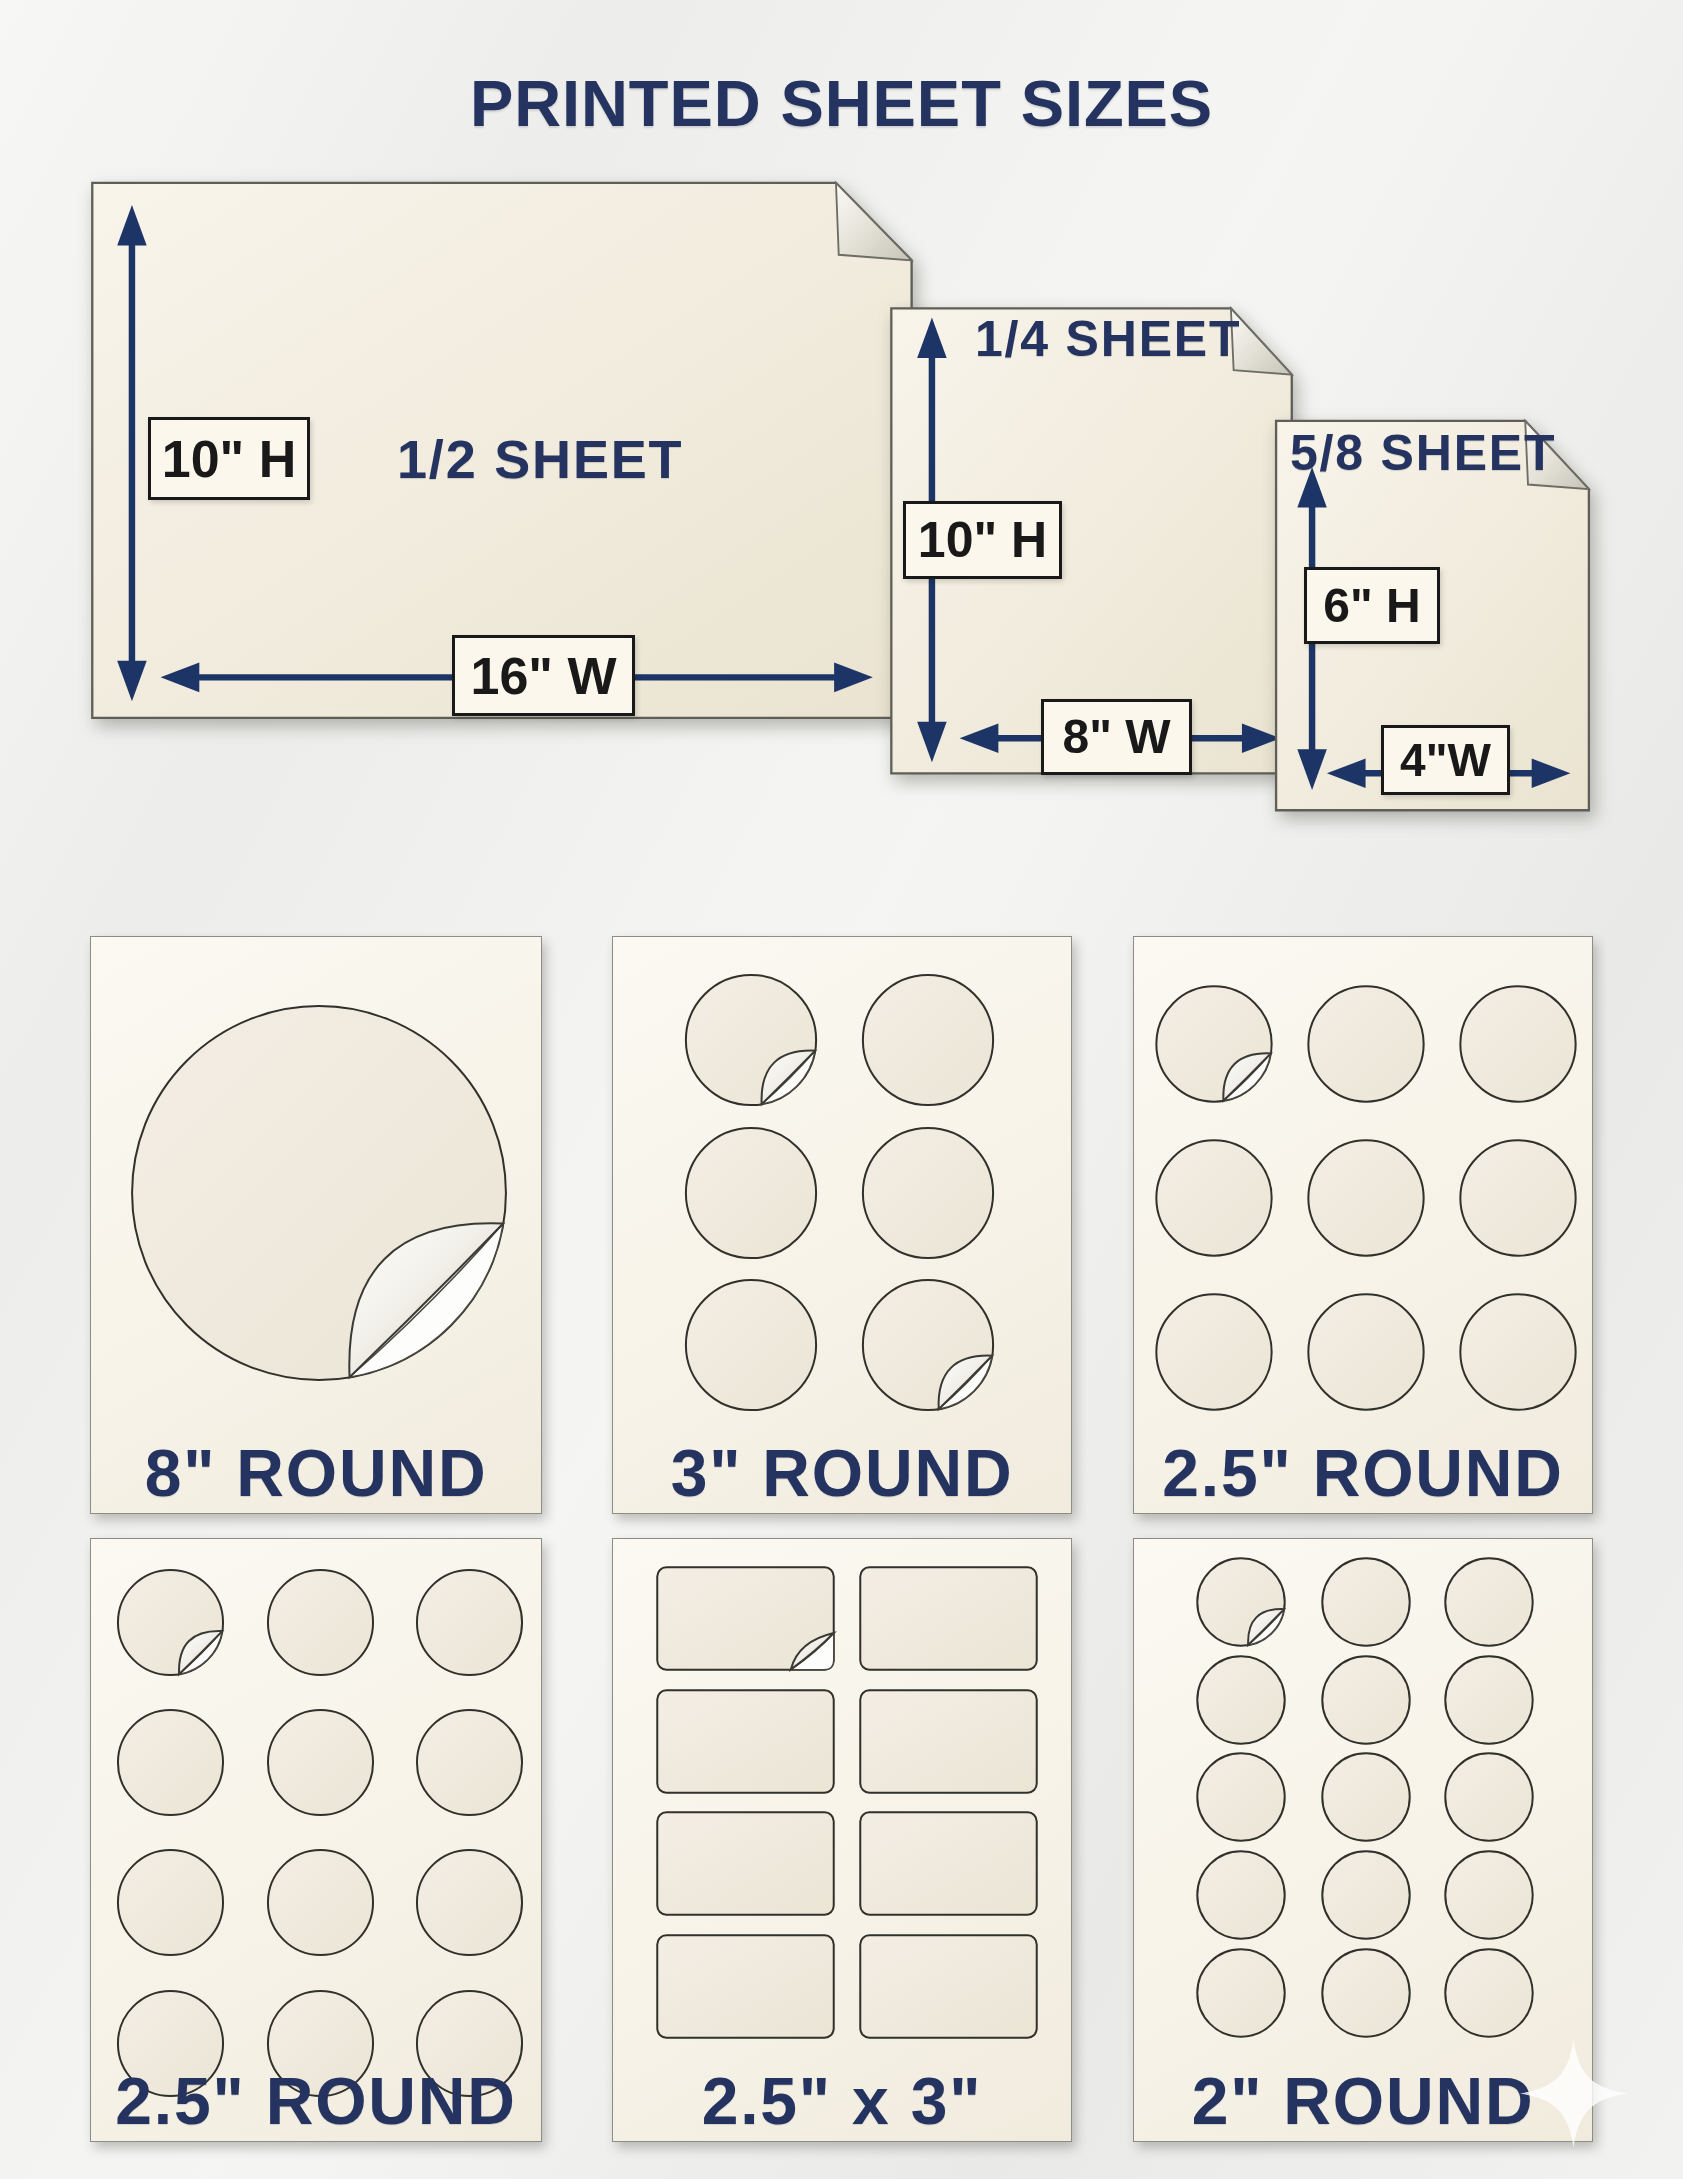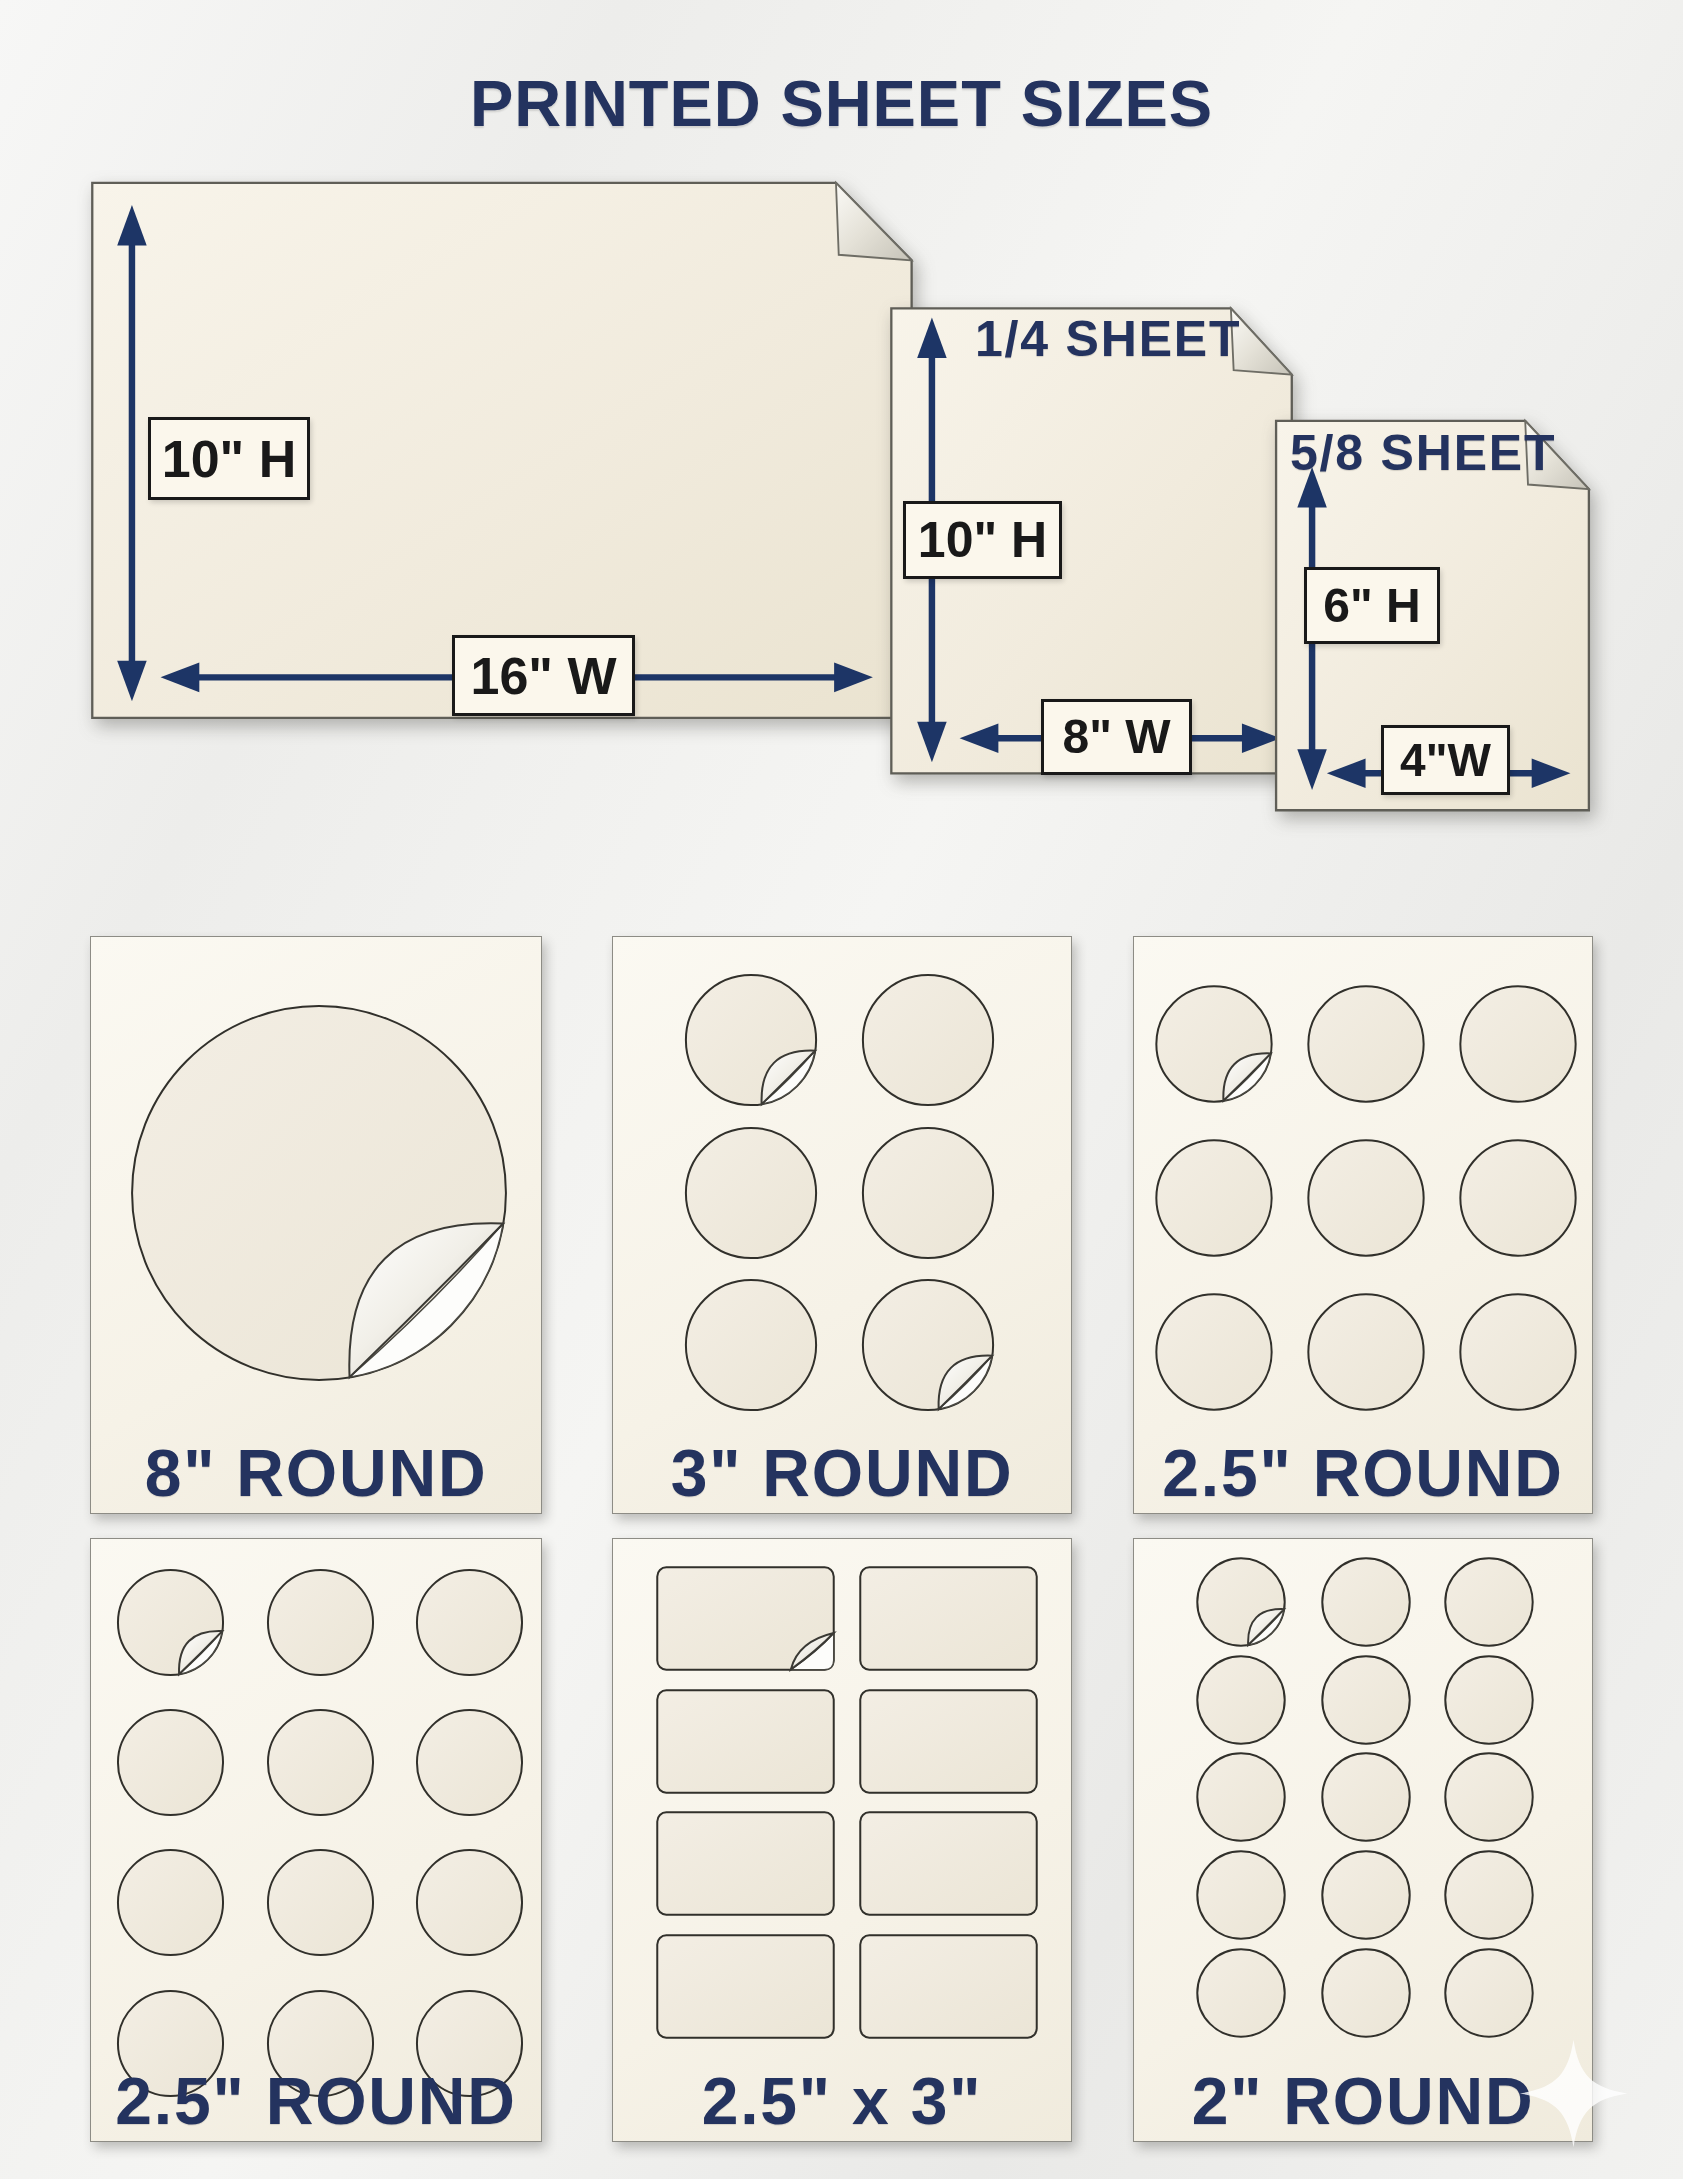--- a/index.html
+++ b/index.html
@@ -132,20 +132,21 @@
       <polygon points="1422,506 1406,550 1438,550"></polygon>
       <polygon points="1422,856 1406,812 1438,812"></polygon>
     </g>
     <g fill="#1d3566">
       <line x1="1472" y1="838" x2="1668" y2="838" stroke="#1d3566" stroke-width="7"></line>
       <polygon points="1438,838 1480,822 1480,854"></polygon>
       <polygon points="1702,838 1660,822 1660,854"></polygon>
     </g>
   </svg>
 
+  <div class="sheet-title t-half">1/2 SHEET</div>
   <div class="sheet-title t-quarter">1/4 SHEET</div>
   <div class="sheet-title t-eighth">5/8 SHEET</div>
 
   <div class="dim-box b-half-h">10" H</div>
   <div class="dim-box b-half-w">16" W</div>
   <div class="dim-box b-quarter-h">10" H</div>
   <div class="dim-box b-quarter-w">8" W</div>
   <div class="dim-box b-eighth-h">6" H</div>
   <div class="dim-box b-eighth-w">4"W</div>
 

